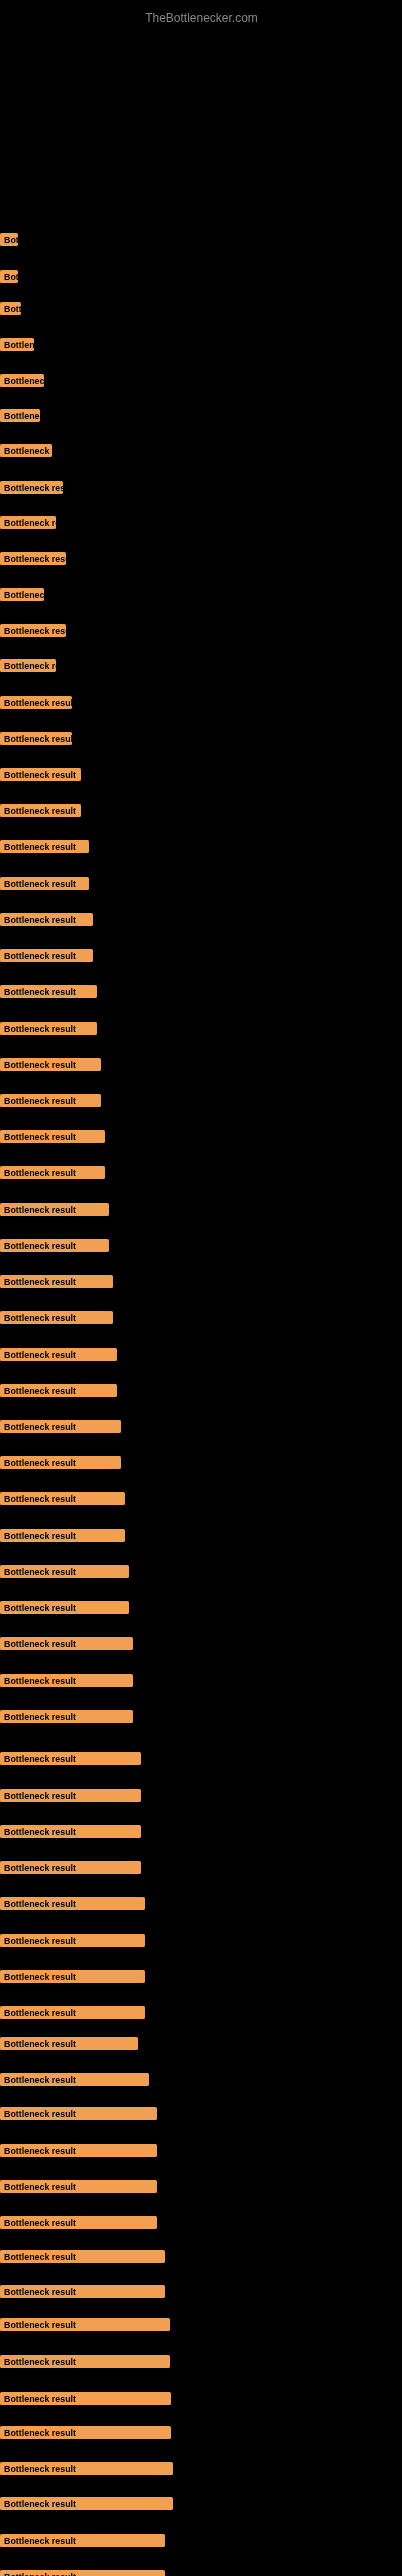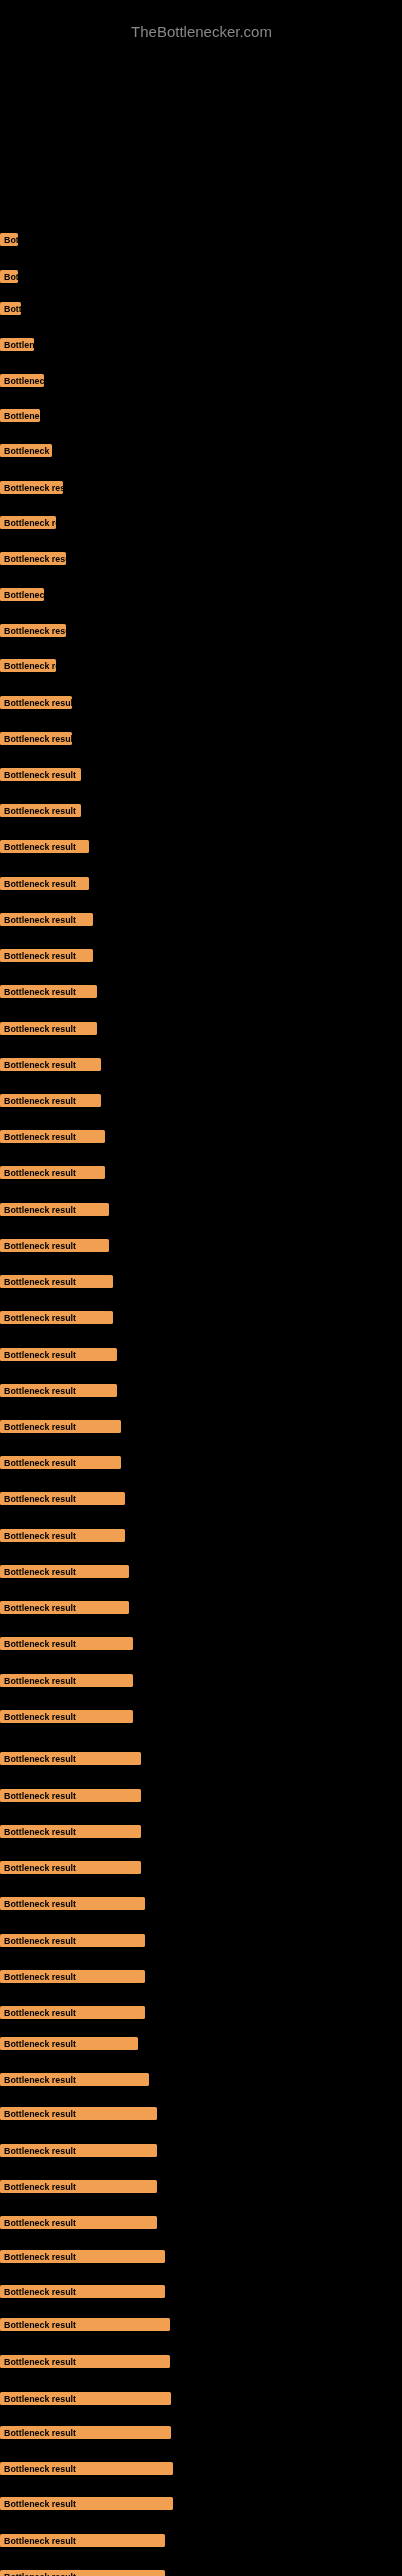--- a/index.html
+++ b/index.html
@@ -6,25 +6,25 @@
     body {
       background-color: #000;
       width: 403px;
       min-height: 2576px;
       font-family: Arial, sans-serif;
       position: relative;
       overflow-x: hidden;
     }
     .site-title {
       position: absolute;
-      top: 23px;
+      top: 11px;
       left: 50%;
       transform: translateX(-50%);
       color: #888;
-      font-size: 15px;
+      font-size: 12px;
       white-space: nowrap;
     }
     .bottleneck-label {
       display: inline-block;
       background-color: #f0a050;
       color: #000;
       font-size: 8.9px;
       font-weight: bold;
       padding: 1.6px 4px;
       border-radius: 1.6px;

